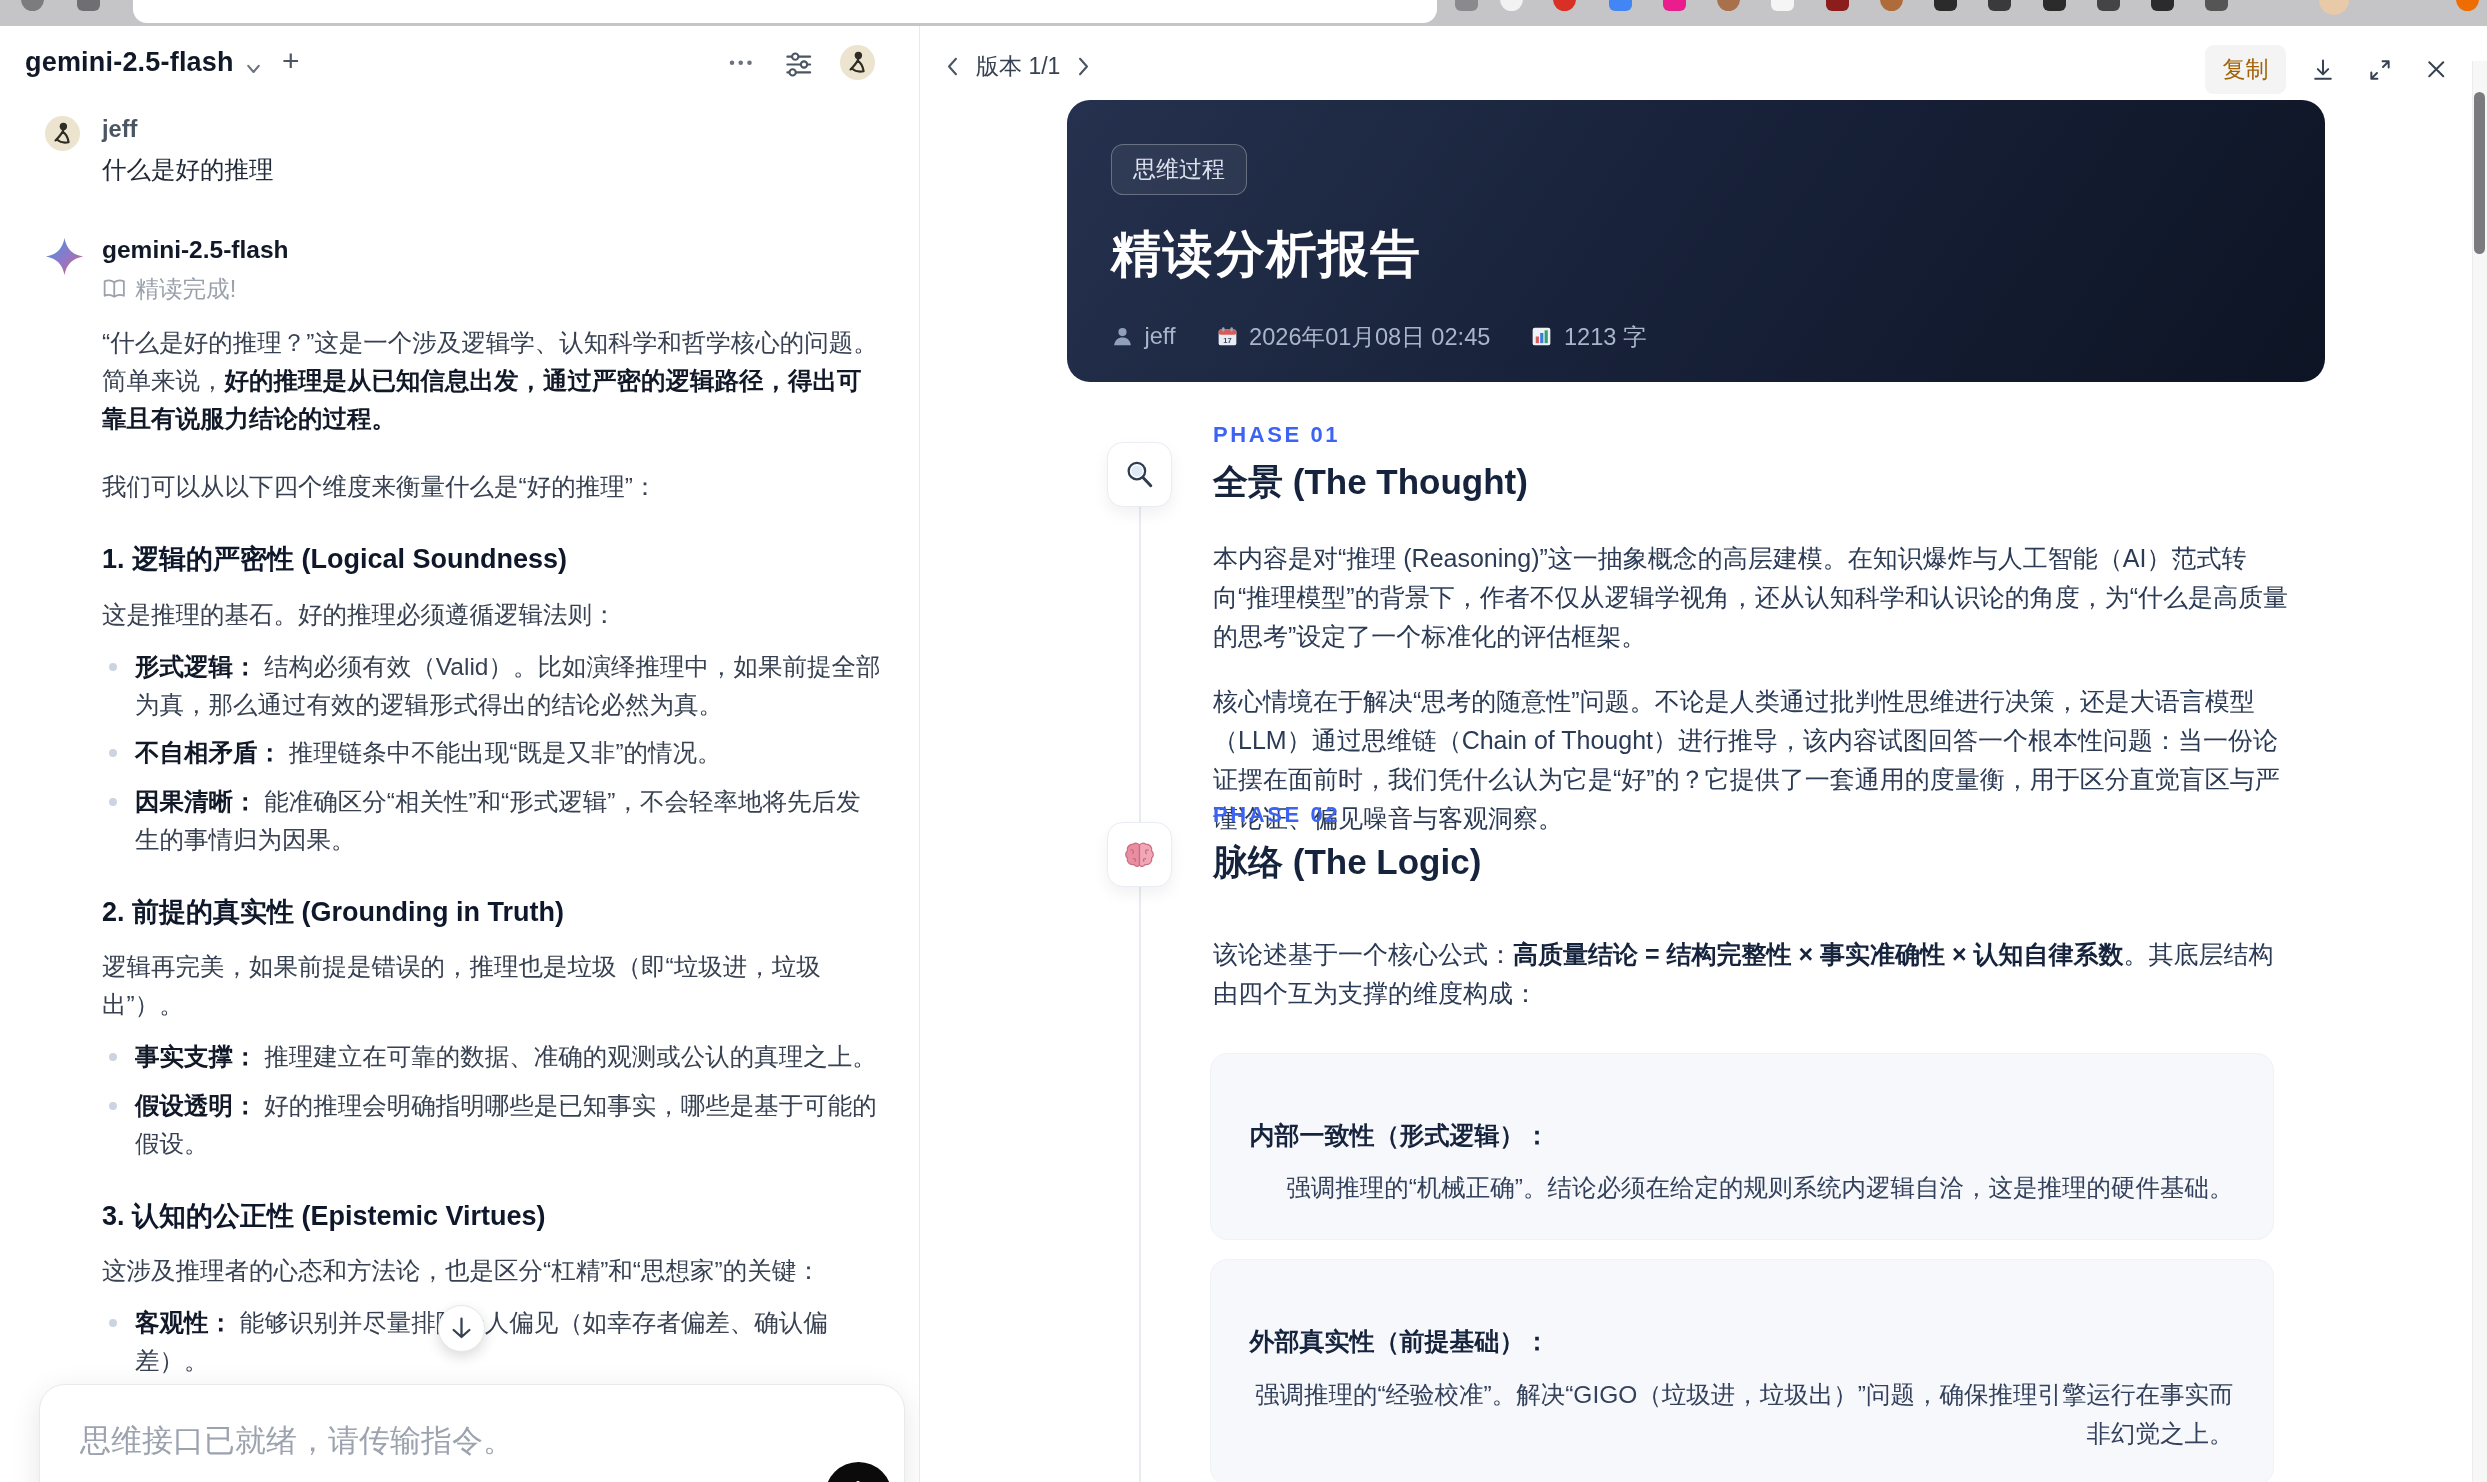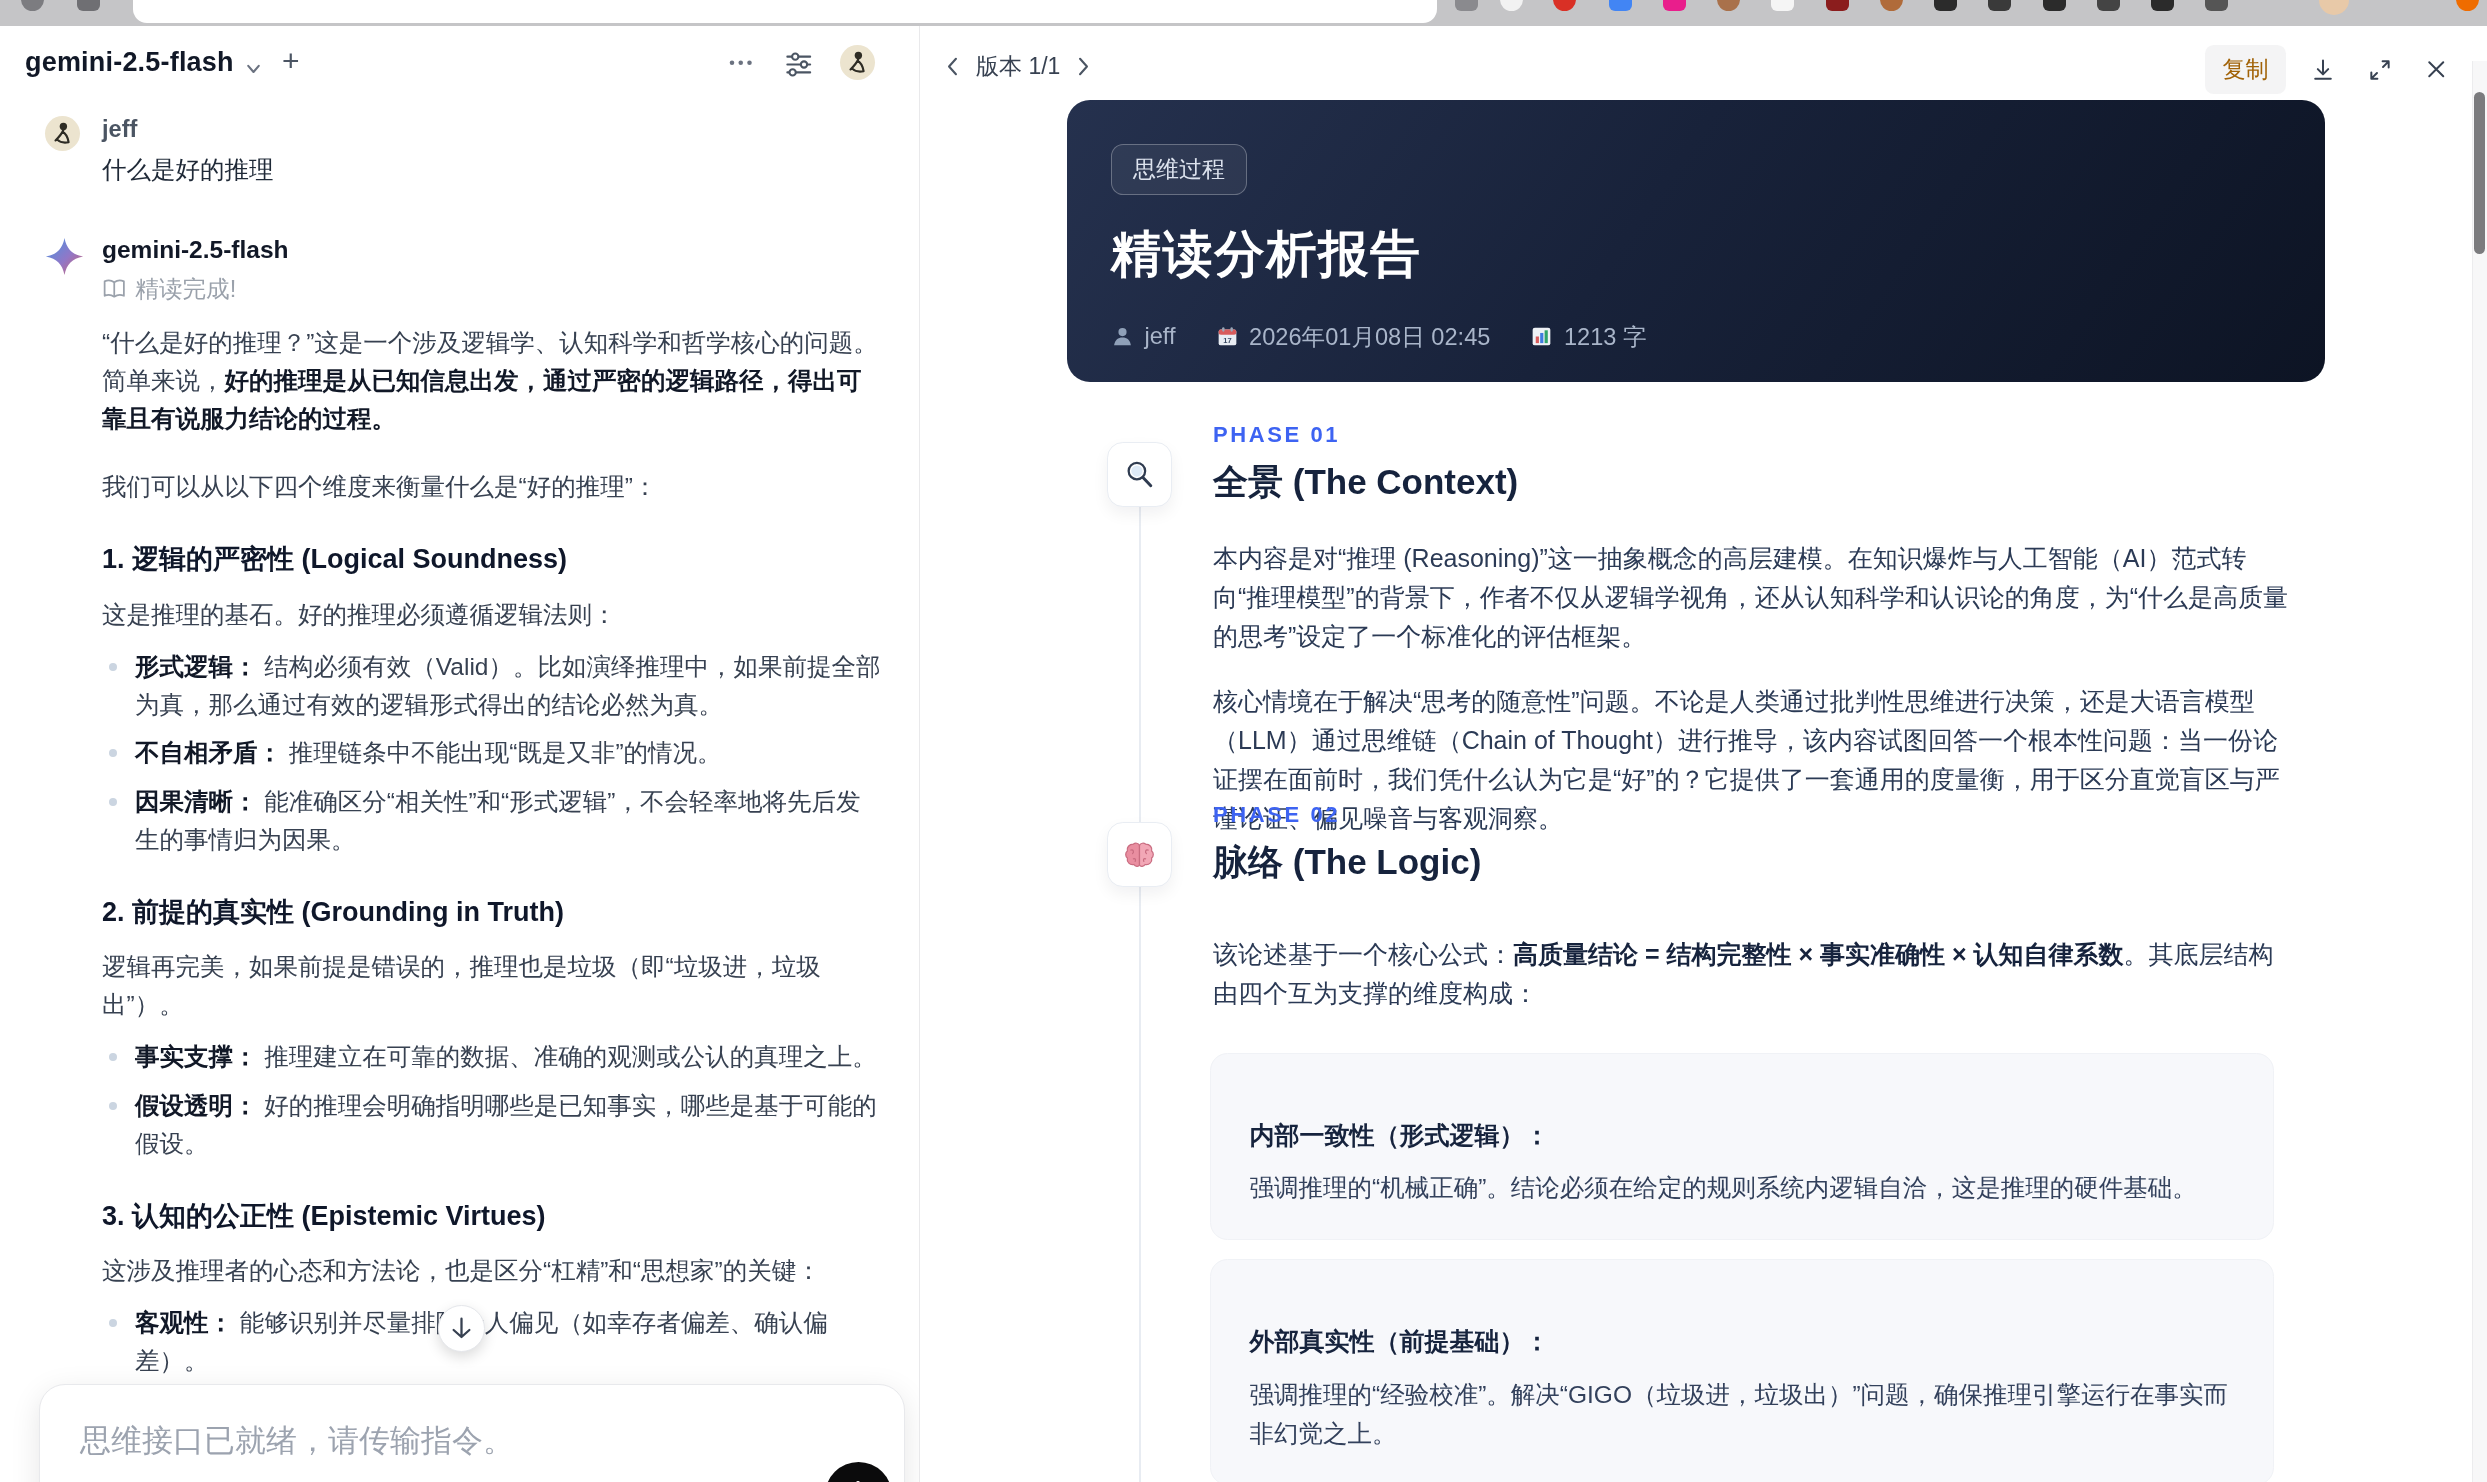--- a/index.html
+++ b/index.html
@@ -80,21 +80,21 @@
     display:flex; align-items:center; justify-content:center; }
   .phase-block { position:absolute; left:293px; width:1078px; }
   .phase-label { font-size:22px; font-weight:800; letter-spacing:2.6px; color:#3d63f2; }
   .phase-title { margin-top:10.5px; font-size:35px; font-weight:800; color:#16233d; }
   .phase-block p.body { margin-top:33px; font-size:25px; line-height:39px; color:#2b3a55; }
   .phase-block p.body b { color:#16233d; }
 
   .cards { margin:40px 0 0 -3.5px; width:1064px; display:flex; flex-direction:column; gap:19px; }
   .card { background:#f7f8fb; border:0.9px solid #f0f2f6; border-radius:17.5px; padding:28px 39px 31.5px; }
   .card .ct { font-size:25px; font-weight:800; color:#16233d; line-height:35px;margin-top:36px; }
-  .card .cb { margin-top:15.8px; font-size:24.5px; line-height:39px; color:#33415c; }
+  .card .cb { margin-top:15.8px; font-size:24.5px; line-height:39px; color:#33415c;text-align:right; }
 
   .scroll-track { position:absolute; right:0; top:35px; bottom:0; width:15px; background:#f7f7f8; border-left:0.9px solid #ececee; }
   .scroll-thumb { position:absolute; right:1.8px; top:31px; width:11.4px; height:162px; border-radius:6.1px; background:#7b7b7e; }
 
   svg { display:block; }
 </style>
 </head>
 <body>
 
 <div class="root">
@@ -320,21 +320,21 @@
 
       <div class="phase-icon" style="top:416px;">
         <svg width="33" height="33" viewBox="0 0 38 38">
             <circle cx="16" cy="15" r="9.5" fill="none" stroke="#2f3b50" stroke-width="2.6"></circle>
             <circle cx="16" cy="15" r="6.5" fill="#cfe0f2" opacity=".7"></circle>
             <line x1="23" y1="22.5" x2="32" y2="32" stroke="#2f3b50" stroke-width="3.4" stroke-linecap="round"></line>
           </svg>
       </div>
       <div class="phase-block" style="top:396px;">
         <div class="phase-label">PHASE 01</div>
-        <div class="phase-title">全景 (The Context)</div>
+        <div class="phase-title">全景 (The Thought)</div>
         <p class="body">本内容是对“推理 (Reasoning)”这一抽象概念的高层建模。在知识爆炸与人工智能（AI）范式转向“推理模型”的背景下，作者不仅从逻辑学视角，还从认知科学和认识论的角度，为“什么是高质量的思考”设定了一个标准化的评估框架。</p>
         <p class="body" style="margin-top:26px;">核心情境在于解决“思考的随意性”问题。不论是人类通过批判性思维进行决策，还是大语言模型（LLM）通过思维链（Chain of Thought）进行推导，该内容试图回答一个根本性问题：当一份论证摆在面前时，我们凭什么认为它是“好”的？它提供了一套通用的度量衡，用于区分直觉盲区与严谨论证、偏见噪音与客观洞察。</p>
       </div>
 
       <div class="phase-icon" style="top:796px;">
         <svg width="33" height="33" viewBox="0 0 38 38">
           <path d="M12 7 C7 7 4 11 5 15 C2.5 17 2.5 21 5 23 C4 28 8 31.5 12.5 30.5 C14 33 18 33.5 19 31 L19 8.5 C17.5 5.5 14 5.5 12 7 Z" fill="#e98ea0" stroke="#c96c80" stroke-width="1.4"></path>
           <path d="M26 7 C31 7 34 11 33 15 C35.5 17 35.5 21 33 23 C34 28 30 31.5 25.5 30.5 C24 33 20 33.5 19 31 L19 8.5 C20.5 5.5 24 5.5 26 7 Z" fill="#f2a7b6" stroke="#c96c80" stroke-width="1.4"></path>
           <path d="M9 14 C12 13 13 16 11 18 M29 14 C26 13 25 16 27 18 M12 24 C14 23 15 25 14 27 M26 24 C24 23 23 25 24 27" fill="none" stroke="#c96c80" stroke-width="1.4" stroke-linecap="round"></path>
         </svg>

